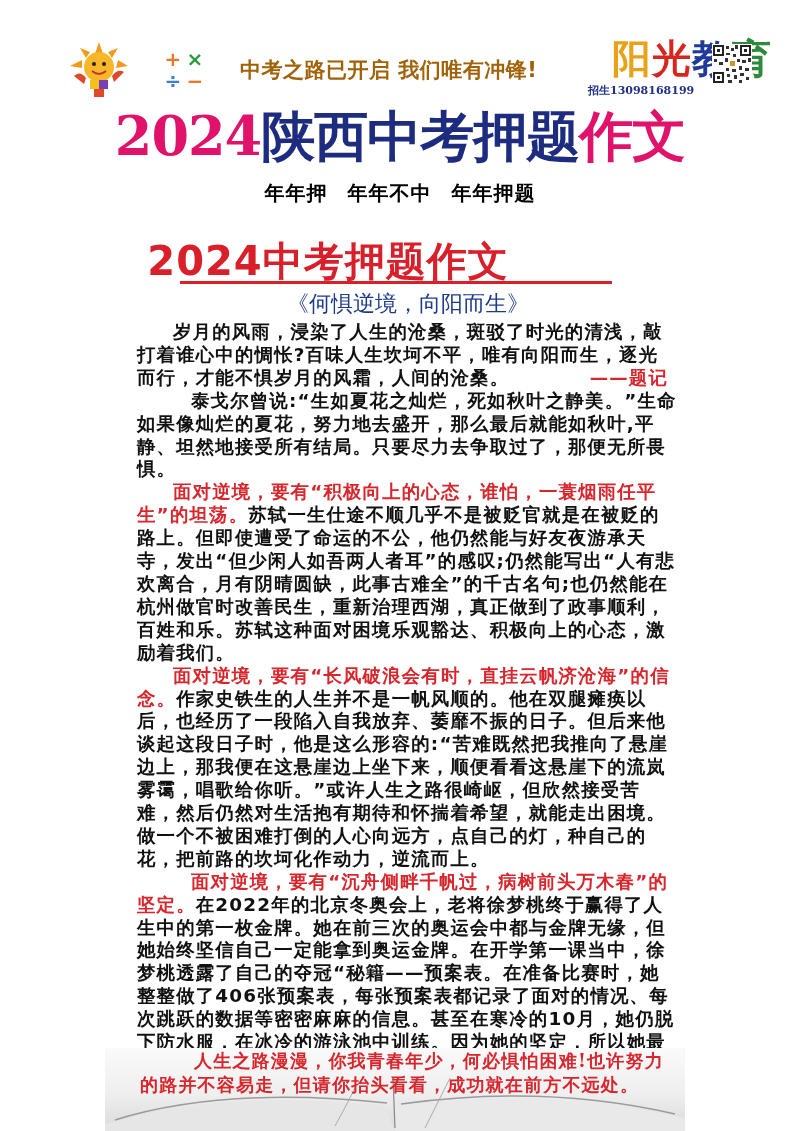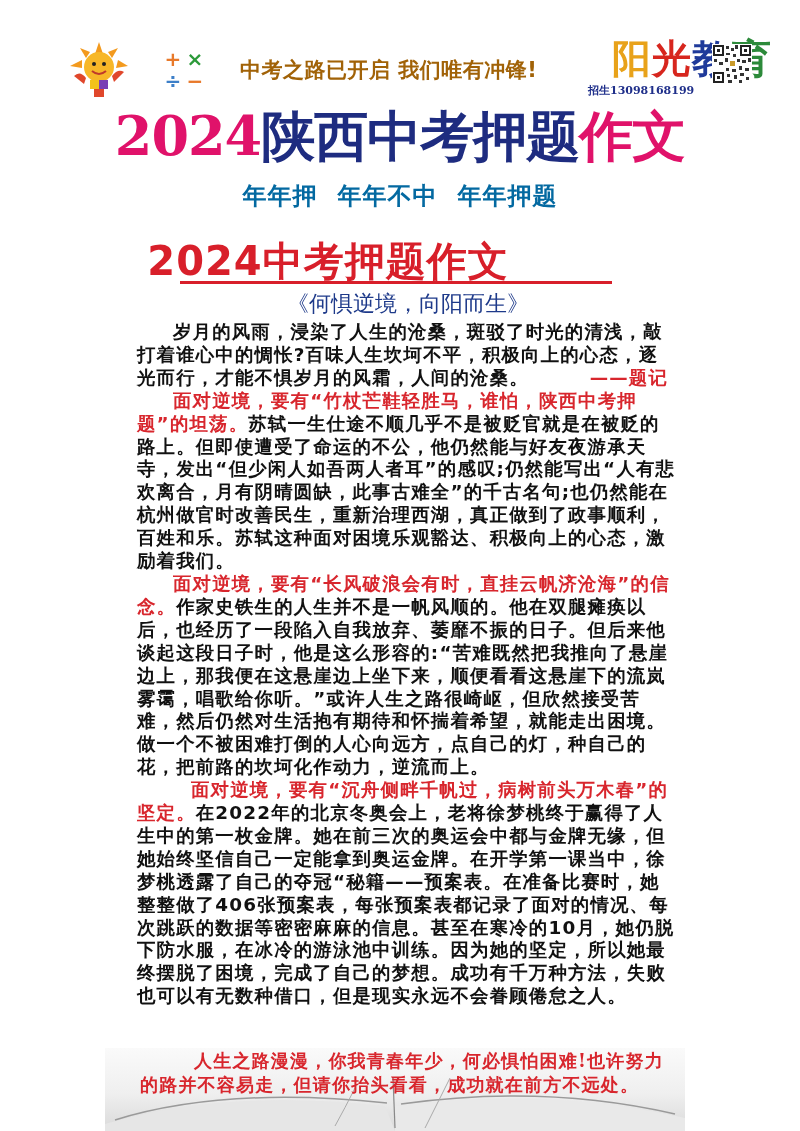--- a/index.html
+++ b/index.html
@@ -14,21 +14,21 @@
   .slogan { position: absolute; left: 240px; top: 56px; font-size: 21px; font-weight: bold; color: #a16207; letter-spacing: 0.5px; white-space: nowrap; }
   .brand { position: absolute; left: 588px; top: 42px; width: 125px; height: 50px; }
   .brand-name { font-size: 39px; font-weight: bold; font-family: "DejaVu Serif", serif; line-height: 32px; white-space: nowrap; letter-spacing: 1px; margin-left: 24px; }
   .brand-name span { display: inline-block; }
   .brand-phone { font-size: 11px; font-weight: bold; color: #1f2f8a; font-family: "DejaVu Serif", serif; white-space: nowrap; margin-top: 9px; }
   .qr { position: absolute; left: 712px; top: 44px; width: 40px; height: 40px; }
 
   .main-title { position: absolute; left: 0; width: 800px; top: 104px; text-align: center; font-size: 54px; font-weight: bold; white-space: nowrap; line-height: 64px; font-family: "DejaVu Serif", serif; letter-spacing: -1px; }
   .main-title .pink { color: #e0126a; }
   .main-title .navy { color: #1e2c80; font-family: "DejaVu Sans", sans-serif; }
-  .sub-title { position: absolute; left: 0; width: 800px; top: 180px; text-align: center; font-size: 24px; font-weight: bold; color: #0369a1; white-space: nowrap; letter-spacing: 1px; }
+  .sub-title { position: absolute; left: 0; width: 800px; top: 180px; text-align: center; font-size: 20px; font-weight: bold; color: #000000; white-space: nowrap; letter-spacing: 1px; }
   .sub-title span { margin: 0 10px; }
 
   .section-title { position: absolute; left: 0; width: 656px; top: 234px; text-align: center; font-size: 40px; color: #d81f2a; font-weight: bold; white-space: nowrap; letter-spacing: 1px; }
   .section-rule { position: absolute; left: 180px; top: 281px; width: 432px; height: 3px; background: #d81f2a; }
   .essay-title { position: absolute; left: 0; width: 800px; top: 289px; text-align: center; font-size: 22px; color: #1e3a8a; white-space: nowrap; padding-left: 8px; }
 
   .essay { position: absolute; left: 137px; top: 321px; width: 540px; font-size: 18.4px; line-height: 22.9px; color: #111; font-weight: bold; letter-spacing: 1.2px; }
   .essay p { margin: 0; }
   .indent { display: inline-block; width: 36px; }
   .indent2 { display: inline-block; width: 54px; }
@@ -116,22 +116,23 @@
 
 <div class="sub-title">
   <span>年年押</span><span>年年不中</span><span>年年押题</span>
 </div>
 
 <div class="section-title">2024中考押题作文</div>
 <div class="section-rule"></div>
 <div class="essay-title">《何惧逆境，向阳而生》</div>
 
 <div class="essay">
-  <p><span class="indent"></span><span>岁月的风雨，浸染了人生的沧桑，斑驳了时光的清浅，敲打着谁心中的惆怅?百味人生坎坷不平，积极向上的心态，逐光而行，才能不惧岁月的风霜，人间的沧桑。</span><span class="signature">——题记</span></p>
-  <p><span class="indent"></span><span class="red">面对逆境，要有“竹杖芒鞋轻胜马，谁怕，陕西中考押题”的坦荡。</span><span>苏轼一生仕途不顺几乎不是被贬官就是在被贬的路上。但即使遭受了命运的不公，他仍然能与好友夜游承天寺，发出“但少闲人如吾两人者耳”的感叹;仍然能写出“人有悲欢离合，月有阴晴圆缺，此事古难全”的千古名句;也仍然能在杭州做官时改善民生，重新治理西湖，真正做到了政事顺利，百姓和乐。苏轼这种面对困境乐观豁达、积极向上的心态，激励着我们。</span></p>
+  <p><span class="indent"></span><span>岁月的风雨，浸染了人生的沧桑，斑驳了时光的清浅，敲打着谁心中的惆怅?百味人生坎坷不平，唯有向阳而生，逐光而行，才能不惧岁月的风霜，人间的沧桑。</span><span class="signature">——题记</span></p>
+  <p style="clear:both"><span class="indent2"></span><span>泰戈尔曾说:“生如夏花之灿烂，死如秋叶之静美。”生命如果像灿烂的夏花，努力地去盛开，那么最后就能如秋叶,平静、坦然地接受所有结局。只要尽力去争取过了，那便无所畏惧。</span></p>
+  <p><span class="indent"></span><span class="red">面对逆境，要有“积极向上的心态，谁怕，一蓑烟雨任平生”的坦荡。</span><span>苏轼一生仕途不顺几乎不是被贬官就是在被贬的路上。但即使遭受了命运的不公，他仍然能与好友夜游承天寺，发出“但少闲人如吾两人者耳”的感叹;仍然能写出“人有悲欢离合，月有阴晴圆缺，此事古难全”的千古名句;也仍然能在杭州做官时改善民生，重新治理西湖，真正做到了政事顺利，百姓和乐。苏轼这种面对困境乐观豁达、积极向上的心态，激励着我们。</span></p>
   <p><span class="indent"></span><span class="red">面对逆境，要有“长风破浪会有时，直挂云帆济沧海”的信念。</span><span>作家史铁生的人生并不是一帆风顺的。他在双腿瘫痪以后，也经历了一段陷入自我放弃、萎靡不振的日子。但后来他谈起这段日子时，他是这么形容的:“苦难既然把我推向了悬崖边上，那我便在这悬崖边上坐下来，顺便看看这悬崖下的流岚雾霭，唱歌给你听。”或许人生之路很崎岖，但欣然接受苦难，然后仍然对生活抱有期待和怀揣着希望，就能走出困境。做一个不被困难打倒的人心向远方，点自己的灯，种自己的花，把前路的坎坷化作动力，逆流而上。</span></p>
   <p><span class="indent2"></span><span class="red">面对逆境，要有“沉舟侧畔千帆过，病树前头万木春”的坚定。</span><span>在2022年的北京冬奥会上，老将徐梦桃终于赢得了人生中的第一枚金牌。她在前三次的奥运会中都与金牌无缘，但她始终坚信自己一定能拿到奥运金牌。在开学第一课当中，徐梦桃透露了自己的夺冠“秘籍——预案表。在准备比赛时，她整整做了406张预案表，每张预案表都记录了面对的情况、每次跳跃的数据等密密麻麻的信息。甚至在寒冷的10月，她仍脱下防水服，在冰冷的游泳池中训练。因为她的坚定，所以她最终摆脱了困境，完成了自己的梦想。成功有千万种方法，失败也可以有无数种借口，但是现实永远不会眷顾倦怠之人。</span></p>
 </div>
 
 <div class="book">
   <svg width="580" height="83" viewBox="0 0 580 83">
     <path d="M0 76 Q120 40 280 58 L290 83 L0 83 Z" fill="#e6e6e6"></path>
     <path d="M290 58 Q440 38 580 70 L580 83 L290 83 Z" fill="#e9e9e9"></path>
     <path d="M10 72 Q120 38 282 55" stroke="#9a9a9a" stroke-width="1.5" fill="none"></path>
     <path d="M296 56 Q440 36 570 66" stroke="#9a9a9a" stroke-width="1.5" fill="none"></path>

